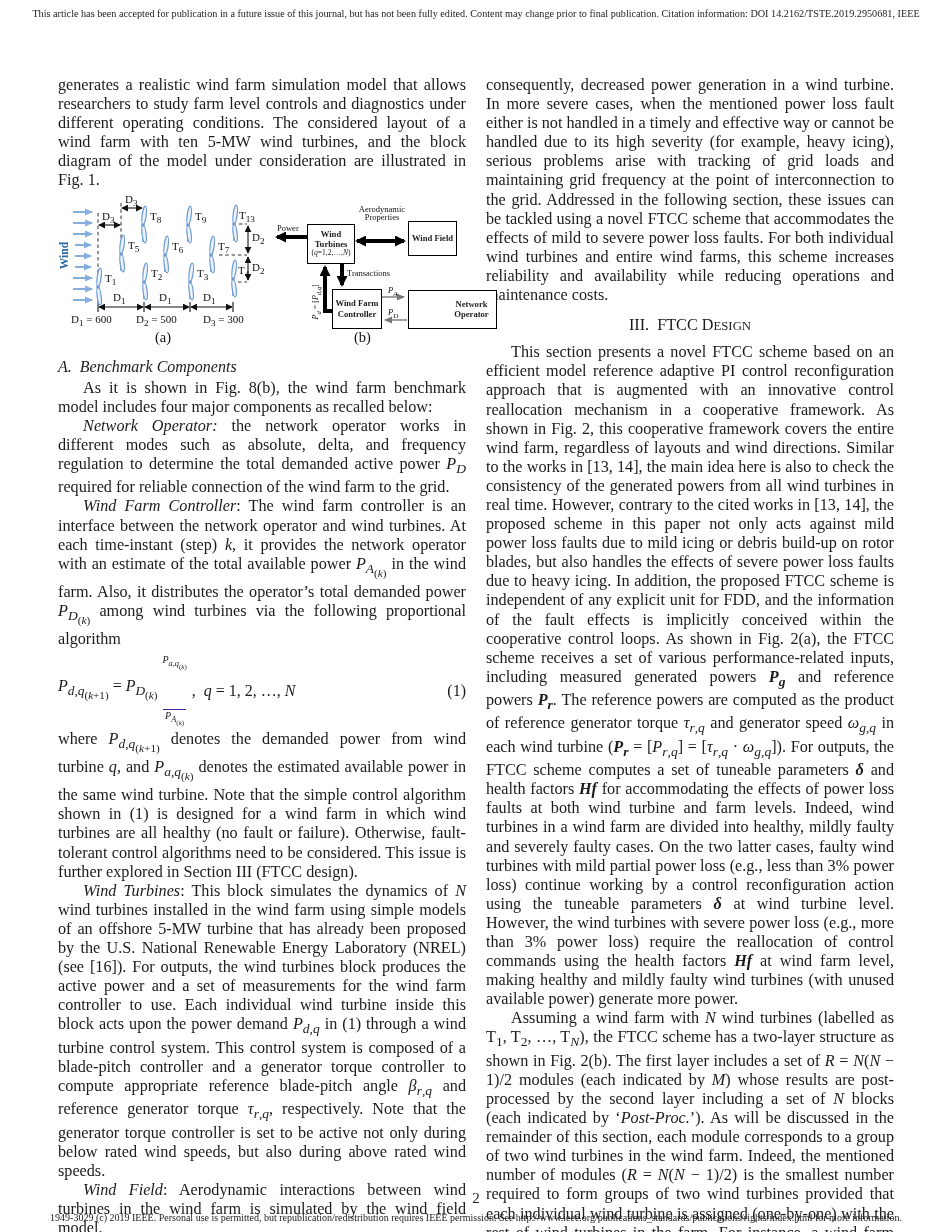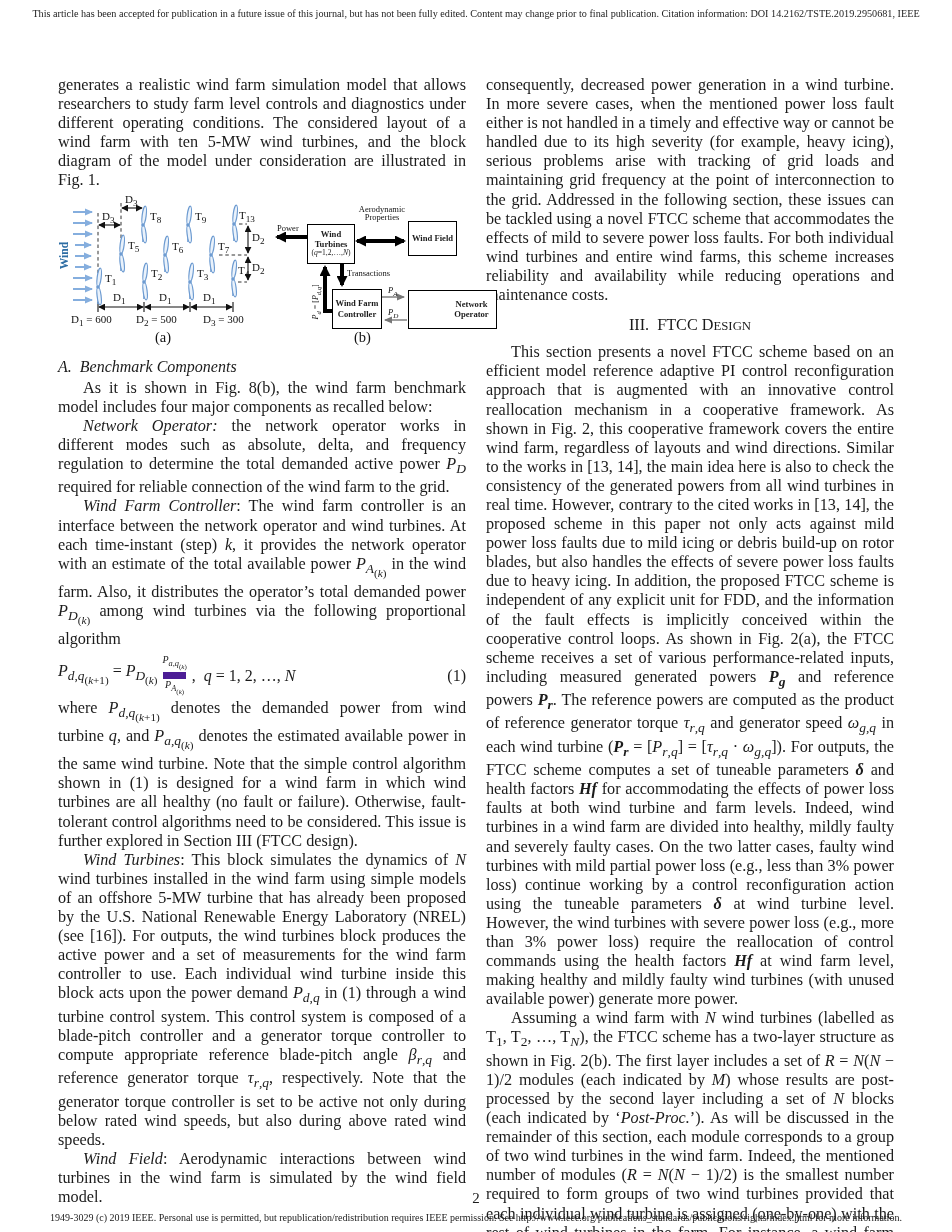--- a/index.html
+++ b/index.html
@@ -13,21 +13,21 @@
   .col p.noindent{text-indent:0;}
   .subheading{font-style:italic;margin:9px 0 3px 0;font-size:16px;}
   .section-heading{text-align:center;margin:11px 0 7px 0;font-size:16.2px;}
   .section-heading small{font-size:79%;}
   .caption{font-size:13.6px;line-height:16px;margin:5px 0 2px 0;text-align:left;}
   
   .equation{display:flex;align-items:center;margin:5px 0 3px 0;}
   .eq-body{flex:1;display:flex;align-items:center;gap:4px;font-size:16px;}
   .frac{display:inline-flex;flex-direction:column;align-items:center;
         font-size:10px;line-height:1.15;margin:0 1px;}
-  .frac .den{border-top:7px solid #4c1d95;padding:0 2px;}
+  .frac .den{border-top:1px solid #4c1d95;padding:0 2px;margin-top:37px;}
   .eq-no{font-size:16px;}
   
   .figure{position:relative;width:408px;height:151px;margin:6px 0 0 0;}
   .figure svg{position:absolute;left:0;top:0;}
   .fl{position:absolute;font-size:11px;line-height:1.05;white-space:nowrap;color:#111;}
   .fl.small{font-size:8.5px;}
   .fl.panel{font-size:14.5px;}
   .bbox{position:absolute;border:1.3px solid #000;background:#fff;display:flex;
         flex-direction:column;align-items:center;justify-content:center;text-align:center;
         font-size:8.6px;line-height:1.18;font-weight:bold;}

